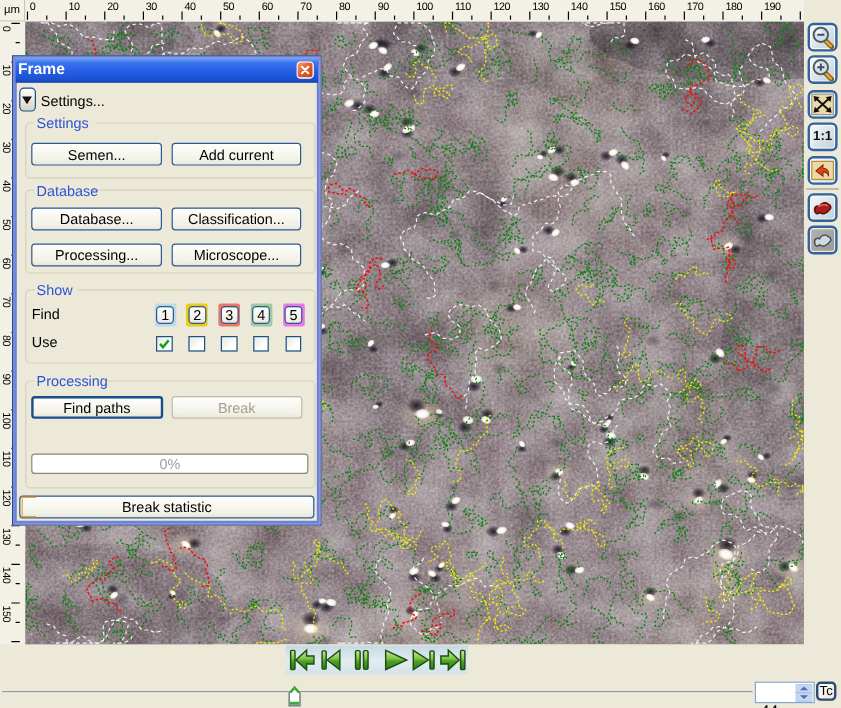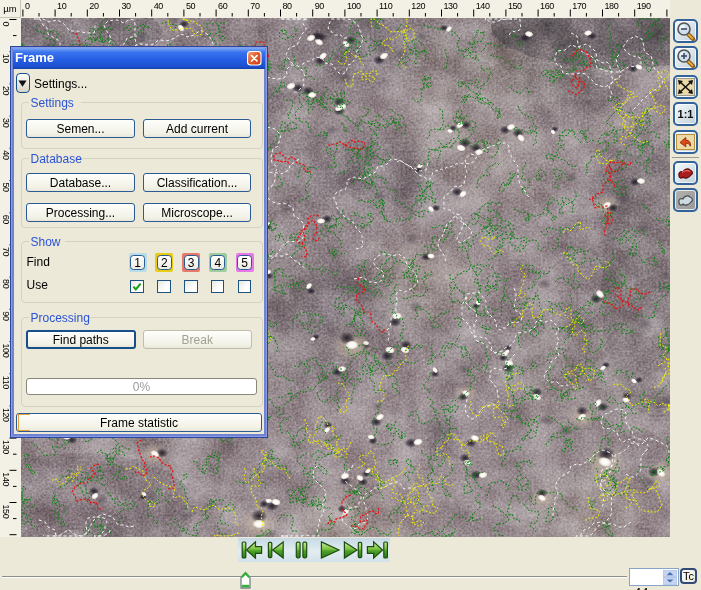--- a/index.html
+++ b/index.html
@@ -1660,13 +1660,13 @@
   </div>
 <div style="position:absolute;left:157.20000000000002px;top:279.5px;width:13.5px;height:13.5px;border:1px solid #1c5180;background:linear-gradient(135deg,#e6e6e2,#fff 65%)"></div>
 <div style="position:absolute;left:184.0px;top:279.5px;width:13.5px;height:13.5px;border:1px solid #1c5180;background:linear-gradient(135deg,#e6e6e2,#fff 65%)"></div>
 <div style="position:absolute;left:210.8px;top:279.5px;width:13.5px;height:13.5px;border:1px solid #1c5180;background:linear-gradient(135deg,#e6e6e2,#fff 65%)"></div>
 <div style="position:absolute;left:237.60000000000002px;top:279.5px;width:13.5px;height:13.5px;border:1px solid #1c5180;background:linear-gradient(135deg,#e6e6e2,#fff 65%)"></div>
 <div style="position:absolute;left:20.5px;top:317px;width:242px;height:90px;border:1px solid #d5d2bd;border-radius:4px"></div>
 <div style="position:absolute;left:28.5px;top:311px;width:60px;background:#ece9d8;font:12px &quot;Liberation Sans&quot;,sans-serif;color:#2b53d4;padding:0 2px">Processing</div>
 <div style="position:absolute;left:26px;top:329.5px;width:109.5px;height:19.5px;border:1.5px solid #2c5a94;border-radius:3px;background:linear-gradient(#fefefb,#f2f1e6 80%,#e8e6d8);font:12px/19.5px &quot;Liberation Sans&quot;,sans-serif;text-align:center;color:#000;border:2px solid #16508c;line-height:17px;font-weight:normal">Find paths</div>
 <div style="position:absolute;left:143px;top:329.5px;width:108.5px;height:19.5px;border:1.5px solid #2c5a94;border-radius:3px;background:linear-gradient(#fefefb,#f2f1e6 80%,#e8e6d8);font:12px/19.5px &quot;Liberation Sans&quot;,sans-serif;text-align:center;color:#000;border:1px solid #c0bda8;color:#a0a094">Break</div>
 <div style="position:absolute;left:26px;top:377.5px;width:231px;height:17px;border:1px solid #8a8878;border-radius:3px;background:#fff;font:12px/17px &quot;Liberation Sans&quot;,sans-serif;text-align:center;color:#999c9e">0%</div>
-<div style="position:absolute;left:16px;top:413px;width:246px;height:18.5px;border:1.5px solid #2c5a94;border-radius:3px;background:linear-gradient(#fefefb,#f2f1e6 80%,#e8e6d8);font:12px/18.5px &quot;Liberation Sans&quot;,sans-serif;text-align:center;color:#000;">Frame statistic</div>
+<div style="position:absolute;left:16px;top:413px;width:246px;height:18.5px;border:1.5px solid #2c5a94;border-radius:3px;background:linear-gradient(#fefefb,#f2f1e6 80%,#e8e6d8);font:12px/18.5px &quot;Liberation Sans&quot;,sans-serif;text-align:center;color:#000;">Break statistic</div>
 <div style="position:absolute;left:17.5px;top:414px;width:12px;height:16.5px;border:1.6px solid #e8a33d;border-right:none;background:transparent"></div>
 </body></html>

